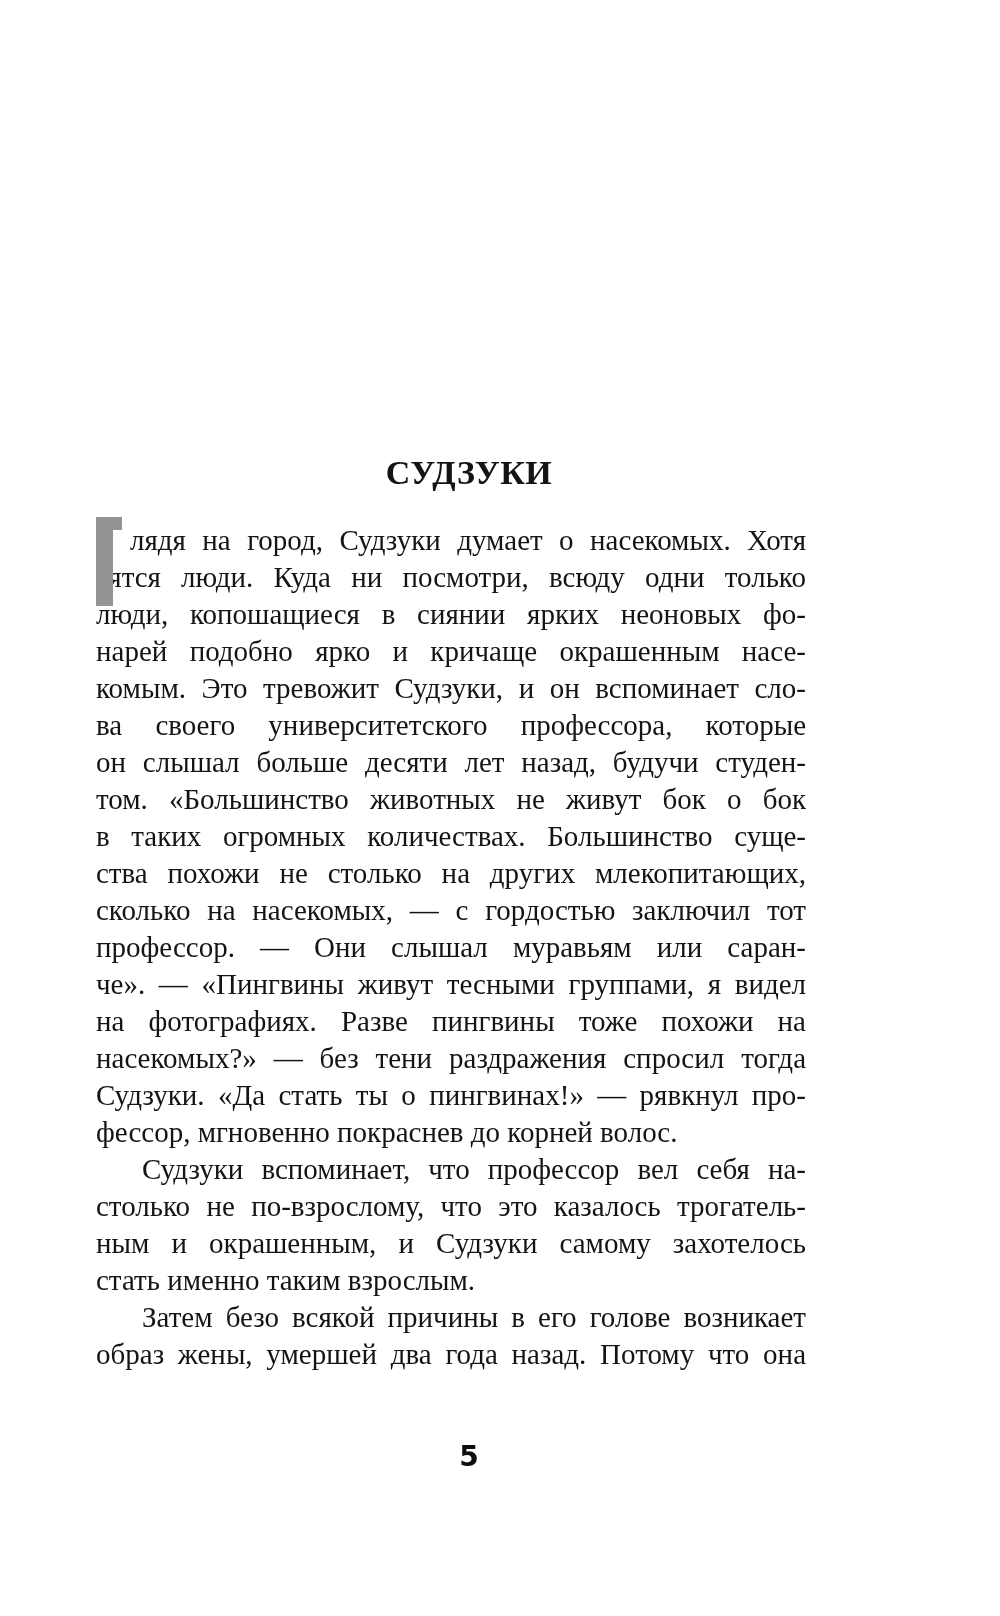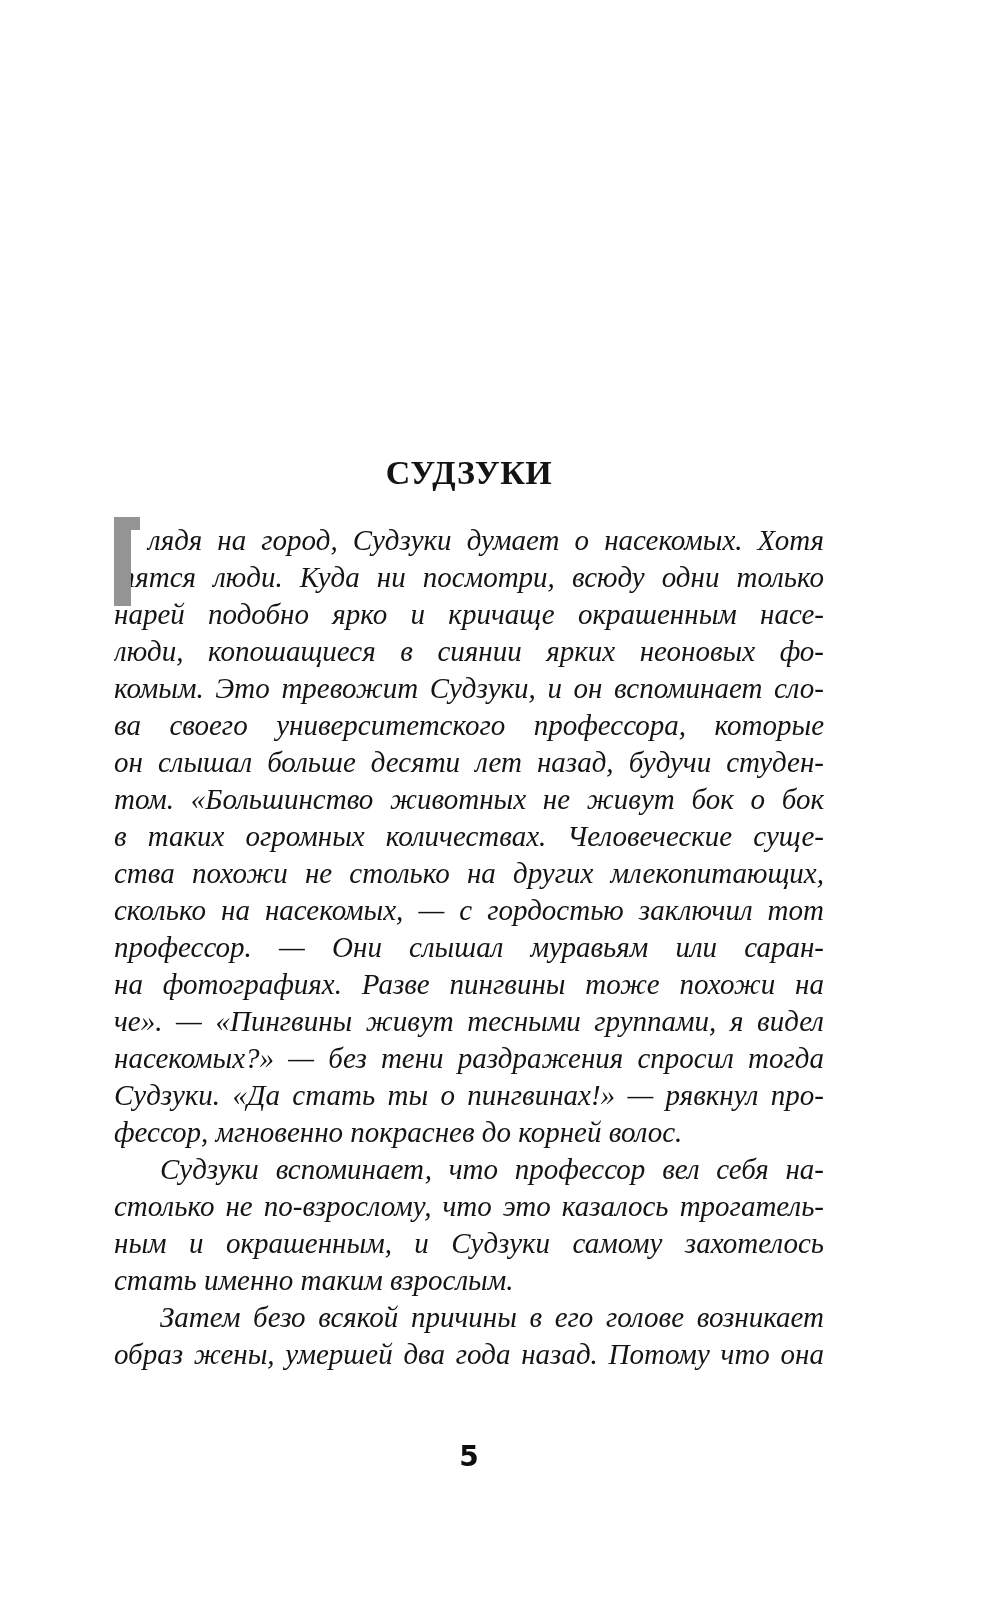--- a/index.html
+++ b/index.html
@@ -19,24 +19,23 @@
     width: 710px;
     text-align: center;
     font-size: 34px;
     line-height: 34px;
     font-weight: bold;
     letter-spacing: 0.5px;
   }
   .body-text {
     position: absolute;
     top: 522px;
-    left: 114px;
+    left: 96px;
     width: 710px;
     font-size: 29px;
-    font-style: italic;
   }
   .paragraph { position: relative; }
   .line {
     height: 37px;
     line-height: 37px;
     overflow: hidden;
     text-align: justify;
   }
   .line::after {
     content: "";
@@ -87,32 +86,32 @@
   <div class="chapter-title">СУДЗУКИ</div>
 
   <div class="body-text">
 
     <div class="paragraph">
       <span class="dropcap">
         <span class="dc-letter">Г</span>
       </span>
       <div class="line dc">лядя на город, Судзуки думает о насекомых. Хотя</div>
       <div class="line">тятся люди. Куда ни посмотри, всюду одни только</div>
+      <div class="line">люди, копошащиеся в сиянии ярких неоновых фо-</div>
       <div class="line">нарей подобно ярко и кричаще окрашенным насе-</div>
-      <div class="line">люди, копошащиеся в сиянии ярких неоновых фо-</div>
       <div class="line">комым. Это тревожит Судзуки, и он вспоминает сло-</div>
       <div class="line">ва своего университетского профессора, которые</div>
       <div class="line">он слышал больше десяти лет назад, будучи студен-</div>
       <div class="line">том. «Большинство животных не живут бок о бок</div>
-      <div class="line">в таких огромных количествах. Человеческие суще-</div>
+      <div class="line">в таких огромных количествах. Большинство суще-</div>
       <div class="line">ства похожи не столько на других млекопитающих,</div>
       <div class="line">сколько на насекомых, — с гордостью заключил тот</div>
       <div class="line">профессор. — Они слышал муравьям или саран-</div>
+      <div class="line">че». — «Пингвины живут тесными группами, я видел</div>
       <div class="line">на фотографиях. Разве пингвины тоже похожи на</div>
-      <div class="line">че». — «Пингвины живут тесными группами, я видел</div>
       <div class="line">насекомых?» — без тени раздражения спросил тогда</div>
       <div class="line">Судзуки. «Да стать ты о пингвинах!» — рявкнул про-</div>
       <div class="line last">фессор, мгновенно покраснев до корней волос.</div>
     </div>
 
     <div class="paragraph">
       <div class="line indent">Судзуки вспоминает, что профессор вел себя на-</div>
       <div class="line">столько не по-взрослому, что это казалось трогатель-</div>
       <div class="line">ным и окрашенным, и Судзуки самому захотелось</div>
       <div class="line last">стать именно таким взрослым.</div>

